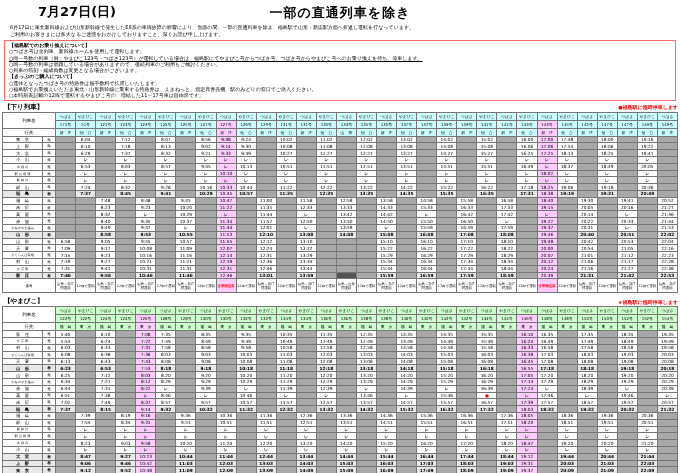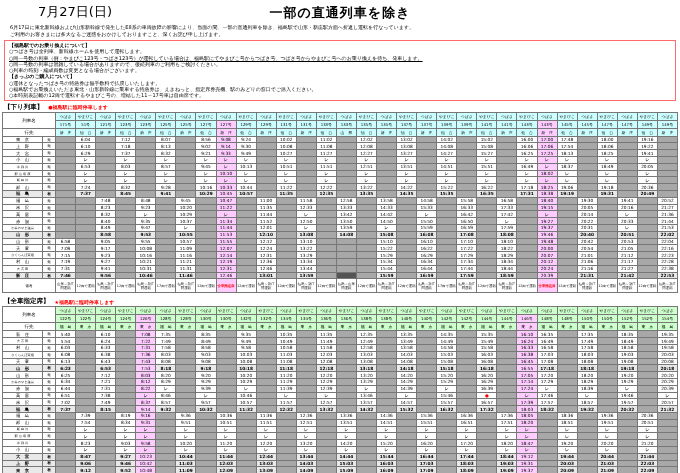--- a/index.html
+++ b/index.html
@@ -1,26 +1,26 @@
 <!DOCTYPE html>
 <html><head>
 <meta charset="utf-8">
 <style>
   html,body{margin:0;padding:0;background:#fff;}
   body{width:680px;height:473px;overflow:hidden;font-family:"DejaVu Sans","Liberation Sans",sans-serif;color:#000;}
   .hdr{position:relative;height:19px;margin-top:3px;}
-  .hdr .date{position:absolute;left:38px;top:0;font-size:13px;font-weight:normal;}
+  .hdr .date{position:absolute;left:38px;top:0;font-size:13px;font-weight:bold;}
   .hdr .ttl{position:absolute;left:0;right:0;top:1px;text-align:center;font-size:13px;font-weight:bold;letter-spacing:1px;}
   .intro{margin:2px 6px 1px 10px;font-size:5px;line-height:7px;}
   .intro p{margin:0;}
   .notice{margin:2px 4px 2px 4px;border:1px solid #ff6a6a;padding:1px 4px;font-size:5px;line-height:6.3px;}
   .notice p{margin:0;}
   .notice .bh{font-weight:bold;}
   .notice .ul{text-decoration:underline;}
-  .seclbl{margin:1px 2px 0 4px;font-size:6.5px;font-weight:bold;display:flex;align-items:center;gap:5px;}
+  .seclbl{margin:1px 2px 0 4px;font-size:6.5px;font-weight:bold;display:flex;align-items:center;gap:5px;justify-content:space-between;}
   .seclbl .rn{color:#f00;font-size:5px;font-weight:bold;}
   table{border-collapse:collapse;table-layout:fixed;width:676px;margin-left:2px;}
   td,th{border:0.5px solid #777;padding:0;text-align:center;vertical-align:middle;font-weight:normal;overflow:hidden;white-space:nowrap;}
   thead th{font-size:3.9px;height:7px;}
   tbody td{font-size:4.3px;height:5.8px;}
   td.stn{text-align:center;font-size:4.3px;}
   td.stn.ln{font-size:3.2px;}
   td.da{font-size:3.6px;}
   .g{background:#a8a8a8;}
   .p{background:#ffccff;}
@@ -968,21 +968,21 @@
         <td>福島～新庄間運転</td>
         <td>12両で運転</td>
         <td>福島～新庄間運転</td>
       </tr>
     </tbody>
   </table>
 
 <div class="gap"></div>
 
 <div class="seclbl">
-  <span>【全車指定席】</span>
+  <span>【やまびこ】</span>
   <span class="rn">★福島駅に臨時停車します</span>
 </div>
 <table>
     <colgroup>
       <col style="width: 40px;">
       <col style="width: 13px;">
       <col>
       <col>
       <col>
       <col>

